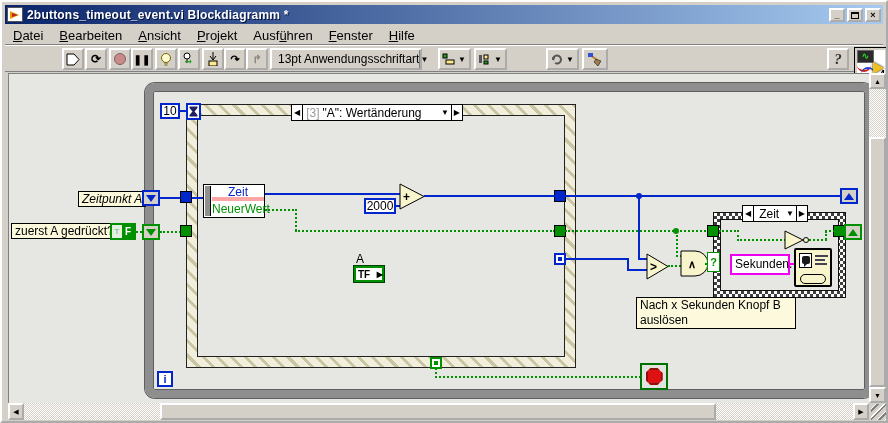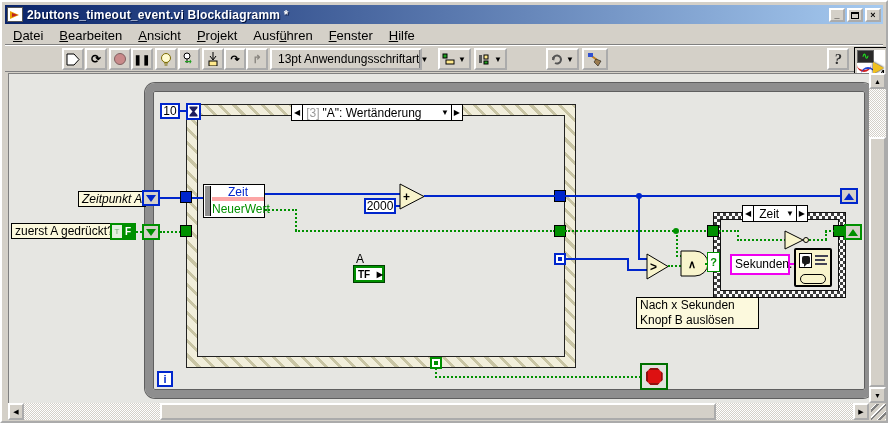--- a/index.html
+++ b/index.html
@@ -425,21 +425,21 @@
 
   <div class="abs wg" style="left:834px; top:156px; width:5px;"></div>
 
   <div class="abs sreg blue" style="left:831px; top:114px;">
       <i class="tri-up"></i>
     </div>
   <div class="abs sreg green" style="left:835px; top:150px;">
       <i class="tri-up"></i>
     </div>
 
-  <div class="abs comment" style="left:627px; top:223px; width:123px;">Nach x Sekunden Knopf B auslösen</div>
+  <div class="abs comment" style="left:627px; top:223px; width:160px;">Nach x Sekunden Knopf B auslösen</div>
 
   <div class="abs wgv" style="left:426px; top:294px; height:10px;"></div>
   <div class="abs wg" style="left:426px; top:302px; width:206px;"></div>
   <div class="abs stopterm">
     <span class="oct"></span>
   </div>
 
   <div class="abs iterm">i</div>
 </div>
 

